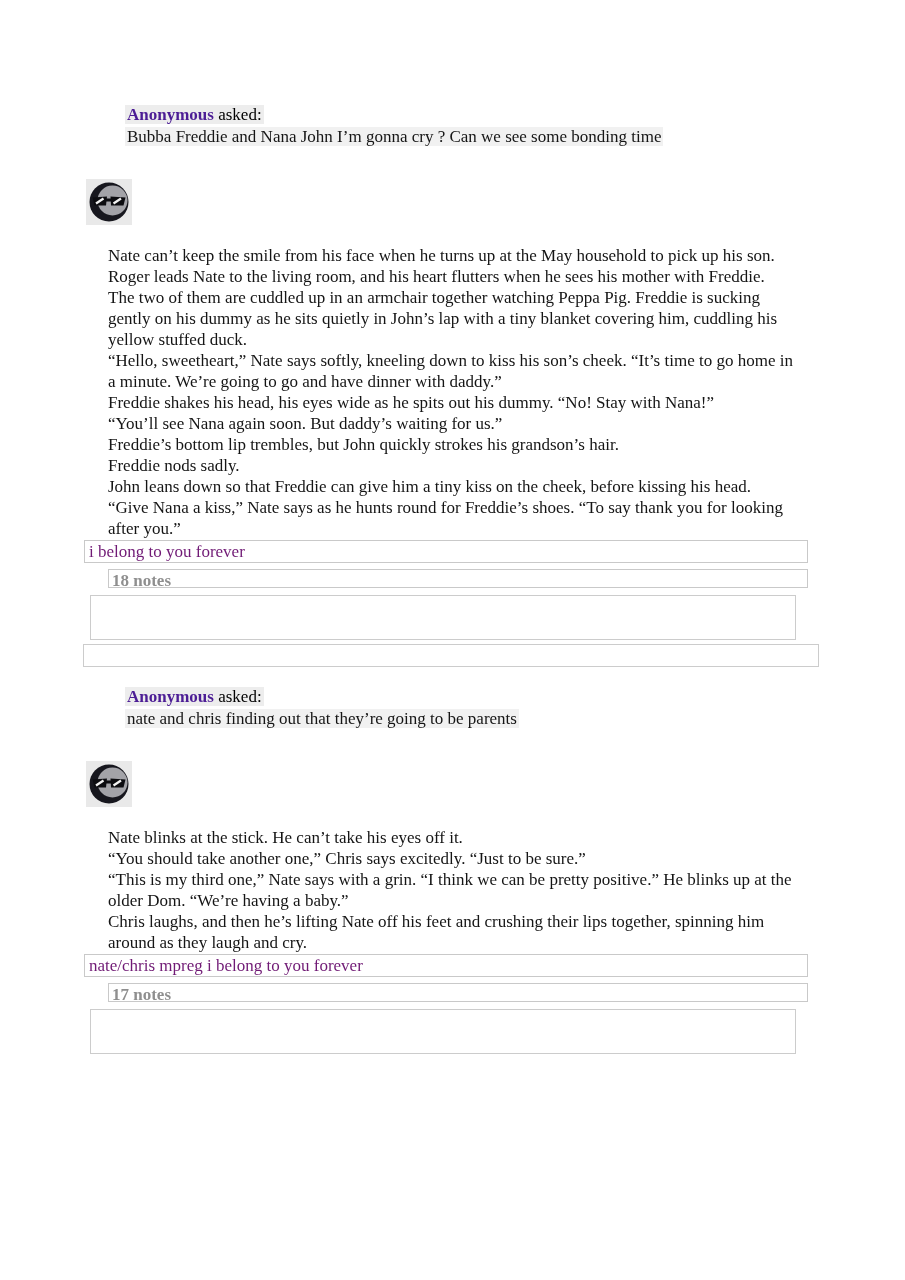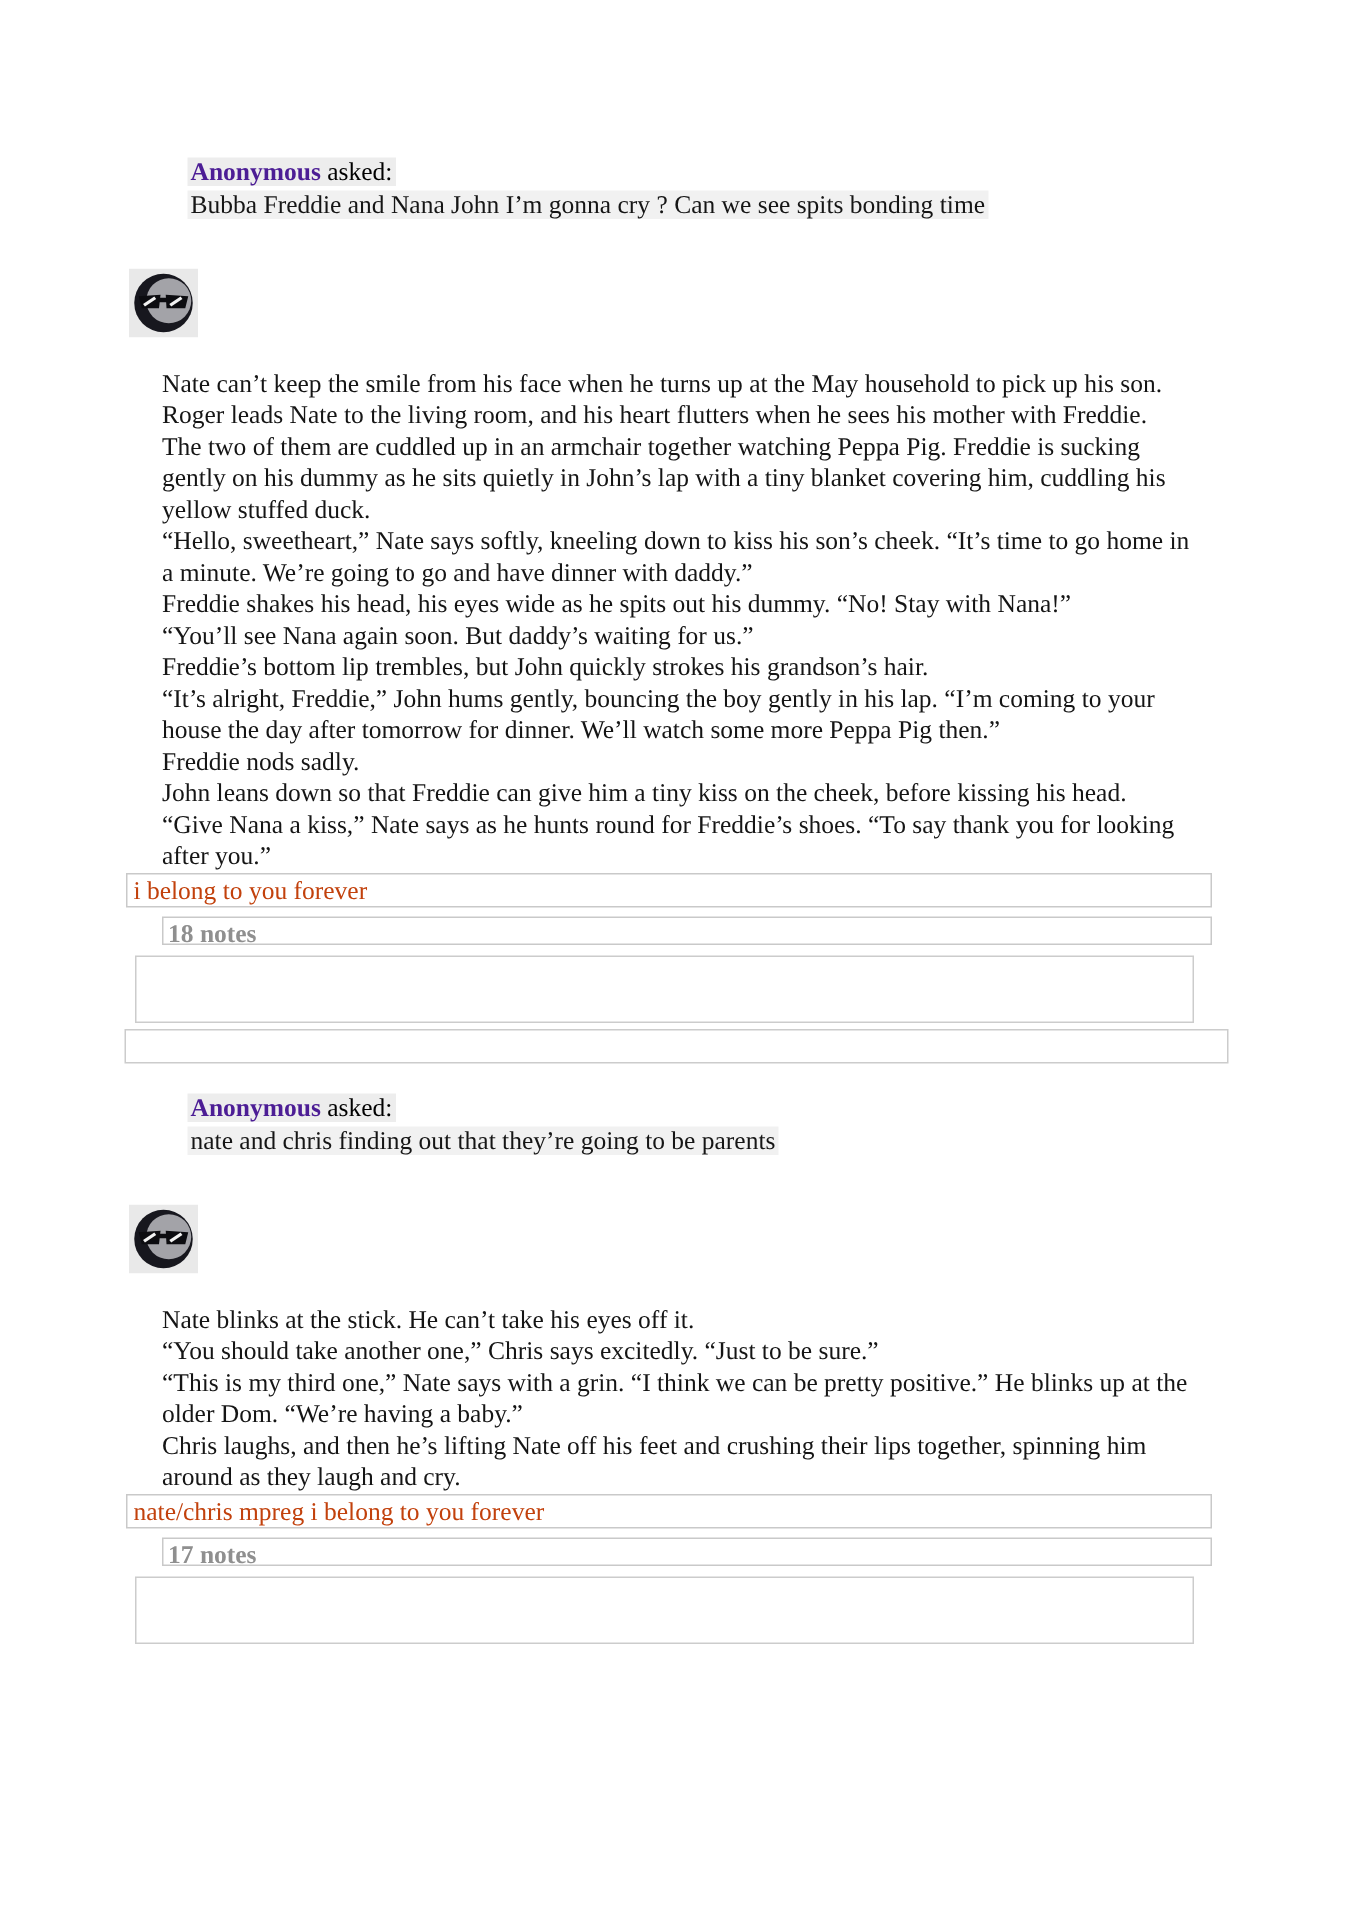--- a/index.html
+++ b/index.html
@@ -25,21 +25,21 @@
   .post-body {
     margin:20px 0 0 108px; width:686px;
     font-size:17px; line-height:21px; color:#151515;
   }
   .post-body p { margin:0; }
 
   
   .tagbox {
     box-sizing:border-box; margin:1px 0 0 84px; width:724px; height:23px;
     border:1px solid #c9c9c9; overflow:hidden;
-    font-size:17px; line-height:21px; color:#c2410c; padding:0 4px;
+    font-size:17px; line-height:21px; color:#701a75; padding:0 4px;
     cursor:pointer;
   }
   .notesbox {
     box-sizing:border-box; margin:6px 0 0 108px; width:700px; height:19px;
     border:1px solid #c9c9c9; overflow:hidden;
     font-size:17px; line-height:21px; color:#8f8f8f; font-weight:bold; padding:0 3px;
     cursor:pointer;
   }
   .boxA {
     box-sizing:border-box; margin:7px 0 0 90px; width:706px; height:45px;
@@ -57,21 +57,21 @@
 
 <div class="page">
 
   <div class="post">
 
     <div class="ask">
       <div>
         <span class="ask-head-hl"><span class="asker">Anonymous</span> <span class="asked-label">asked:</span></span>
       </div>
       <div>
-        <span class="ask-q-hl">Bubba Freddie and Nana John I’m gonna cry ? Can we see spits bonding time</span>
+        <span class="ask-q-hl">Bubba Freddie and Nana John I’m gonna cry ? Can we see some bonding time</span>
       </div>
     </div>
 
     <div class="avatar">
       <span>
         <svg width="46" height="46" viewBox="0 0 46 46" xmlns="http://www.w3.org/2000/svg">
           <rect width="46" height="46" fill="#e9e9e9"></rect>
           <circle cx="23" cy="23" r="19.5" fill="#17171e"></circle>
           <circle cx="26.5" cy="21.5" r="15" fill="#a3a3a8"></circle>
           <g fill="#0c0c10">
@@ -86,21 +86,20 @@
     </div>
 
     <div class="post-body">
       <p>Nate can’t keep the smile from his face when he turns up at the May household to pick up his son.</p>
       <p>Roger leads Nate to the living room, and his heart flutters when he sees his mother with Freddie.</p>
       <p>The two of them are cuddled up in an armchair together watching Peppa Pig. Freddie is sucking gently on his dummy as he sits quietly in John’s lap with a tiny blanket covering him, cuddling his yellow stuffed duck.</p>
       <p>“Hello, sweetheart,” Nate says softly, kneeling down to kiss his son’s cheek. “It’s time to go home in a minute. We’re going to go and have dinner with daddy.”</p>
       <p>Freddie shakes his head, his eyes wide as he spits out his dummy. “No! Stay with Nana!”</p>
       <p>“You’ll see Nana again soon. But daddy’s waiting for us.”</p>
       <p>Freddie’s bottom lip trembles, but John quickly strokes his grandson’s hair.</p>
-      <p>“It’s alright, Freddie,” John hums gently, bouncing the boy gently in his lap. “I’m coming to your house the day after tomorrow for dinner. We’ll watch some more Peppa Pig then.”</p>
       <p>Freddie nods sadly.</p>
       <p>John leans down so that Freddie can give him a tiny kiss on the cheek, before kissing his head.</p>
       <p>“Give Nana a kiss,” Nate says as he hunts round for Freddie’s shoes. “To say thank you for looking after you.”</p>
     </div>
 
     <div class="tagbox">i belong to you forever</div>
     <div class="notesbox">18 notes</div>
     <div class="boxA"></div>
     <div class="boxB"></div>
   </div>

